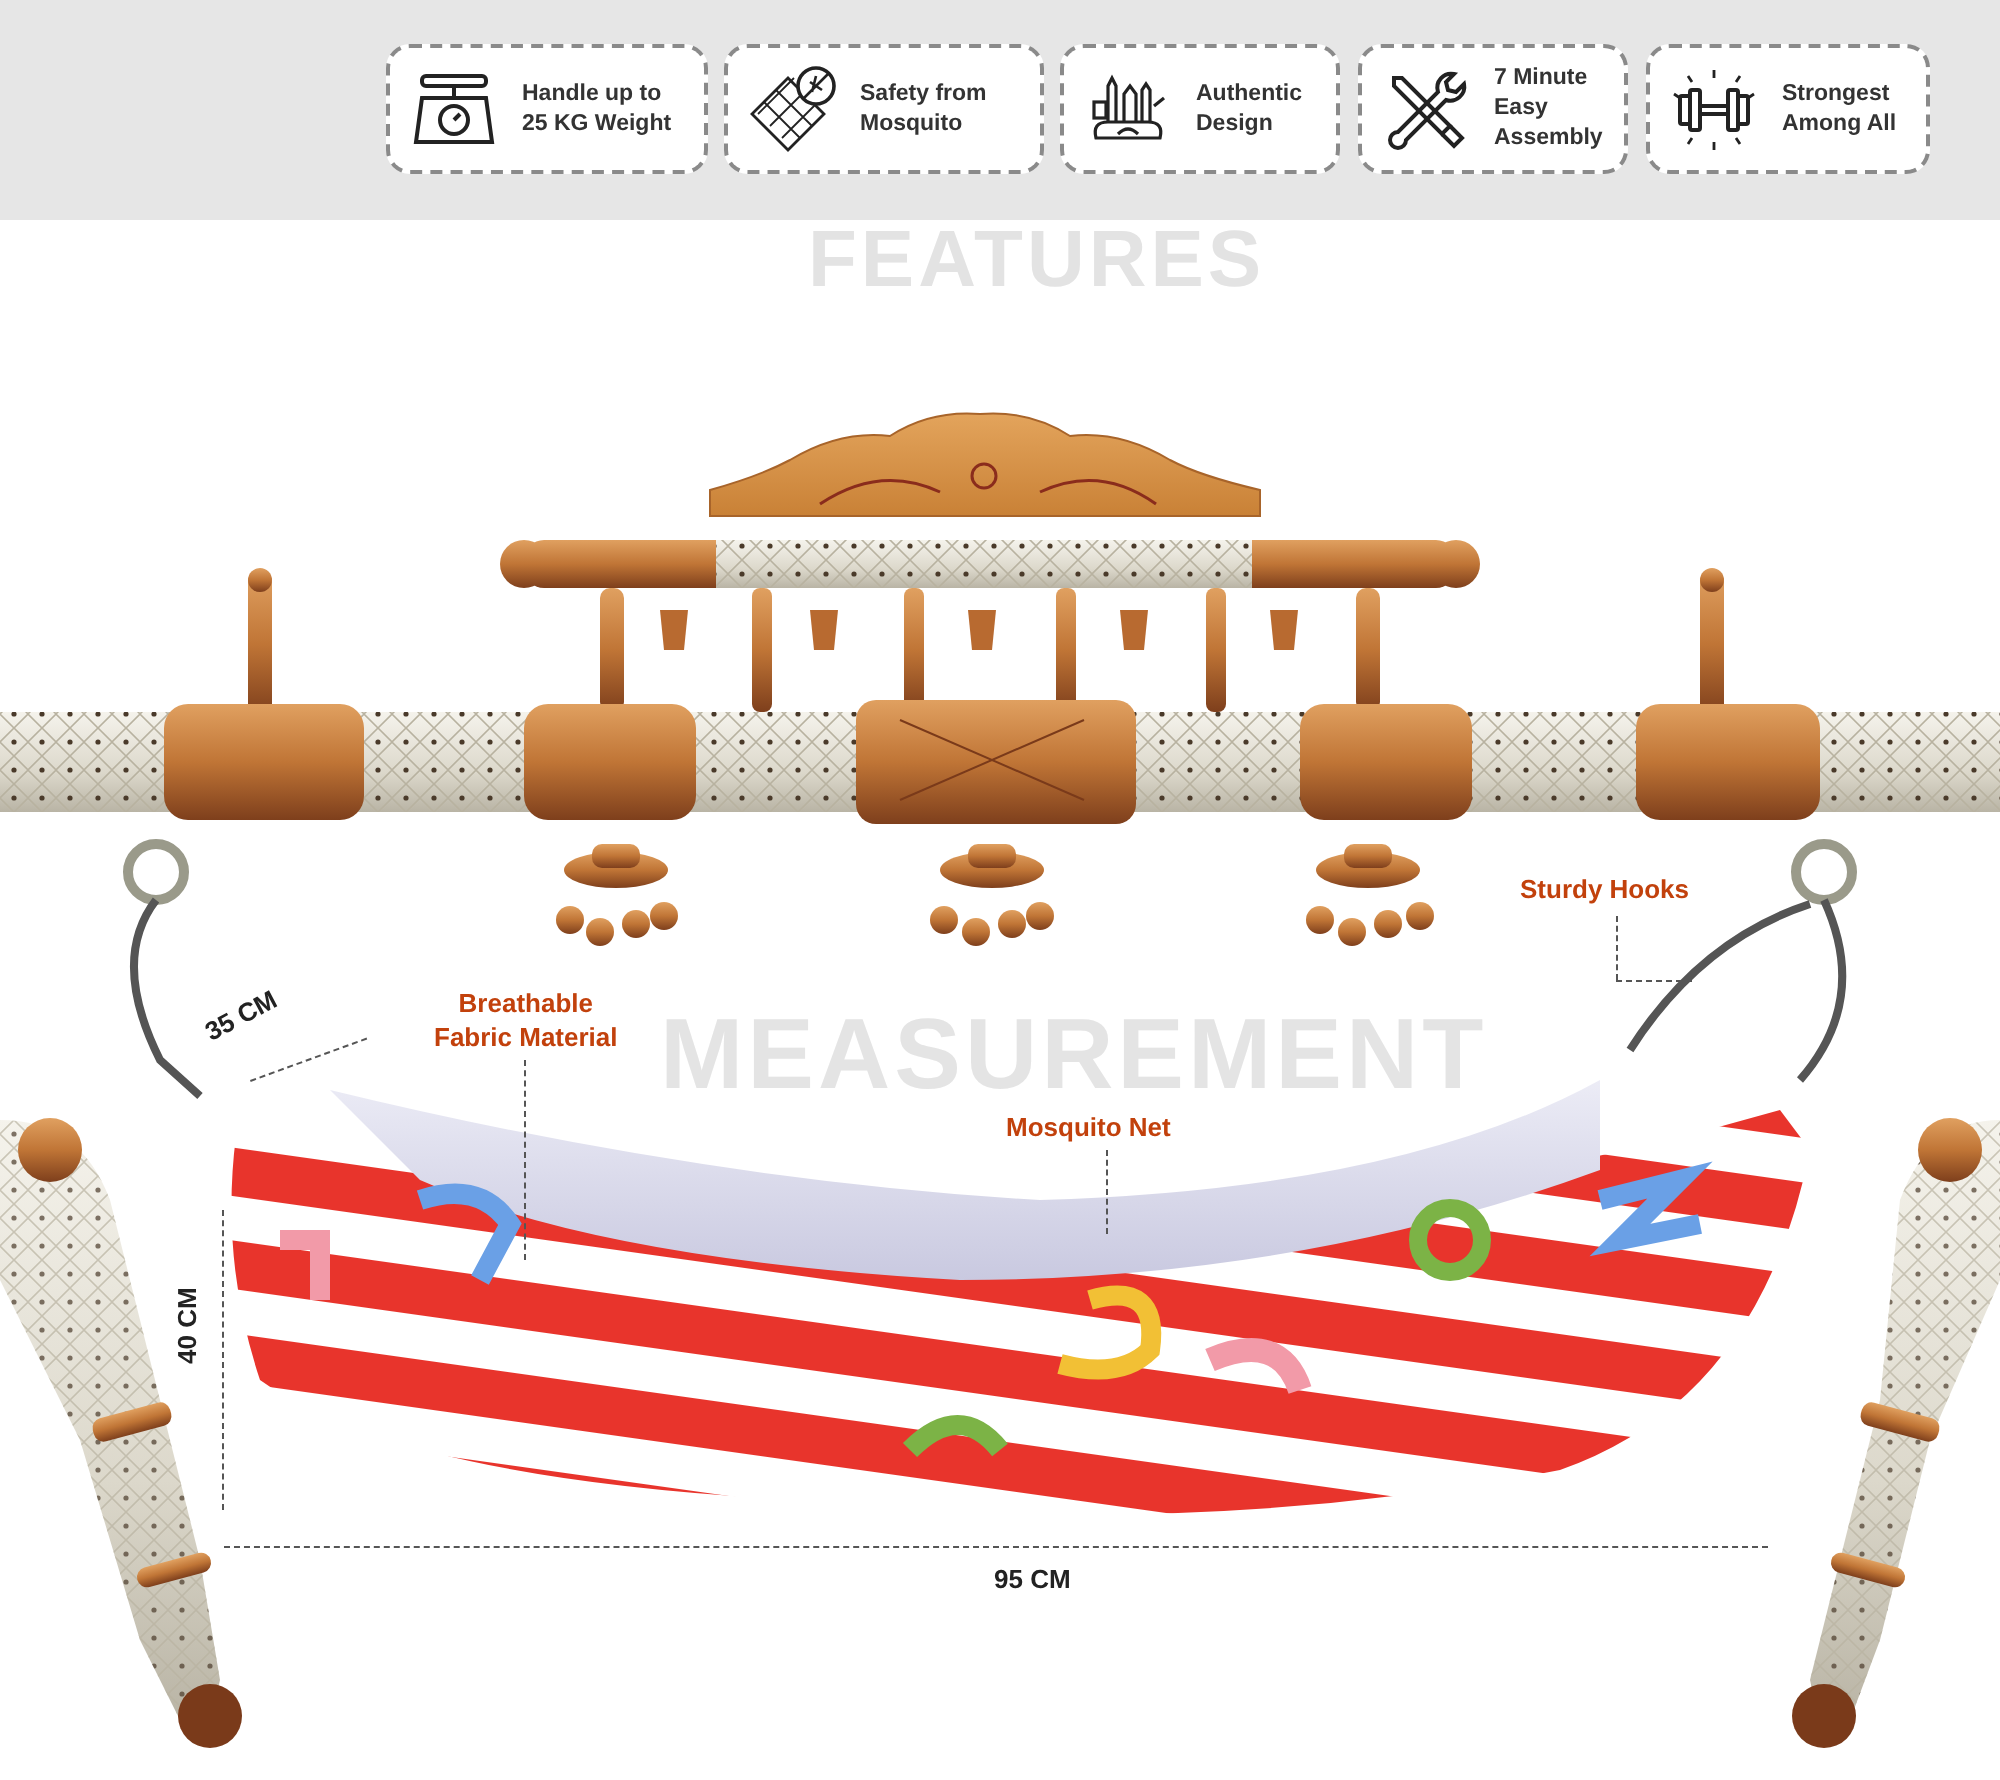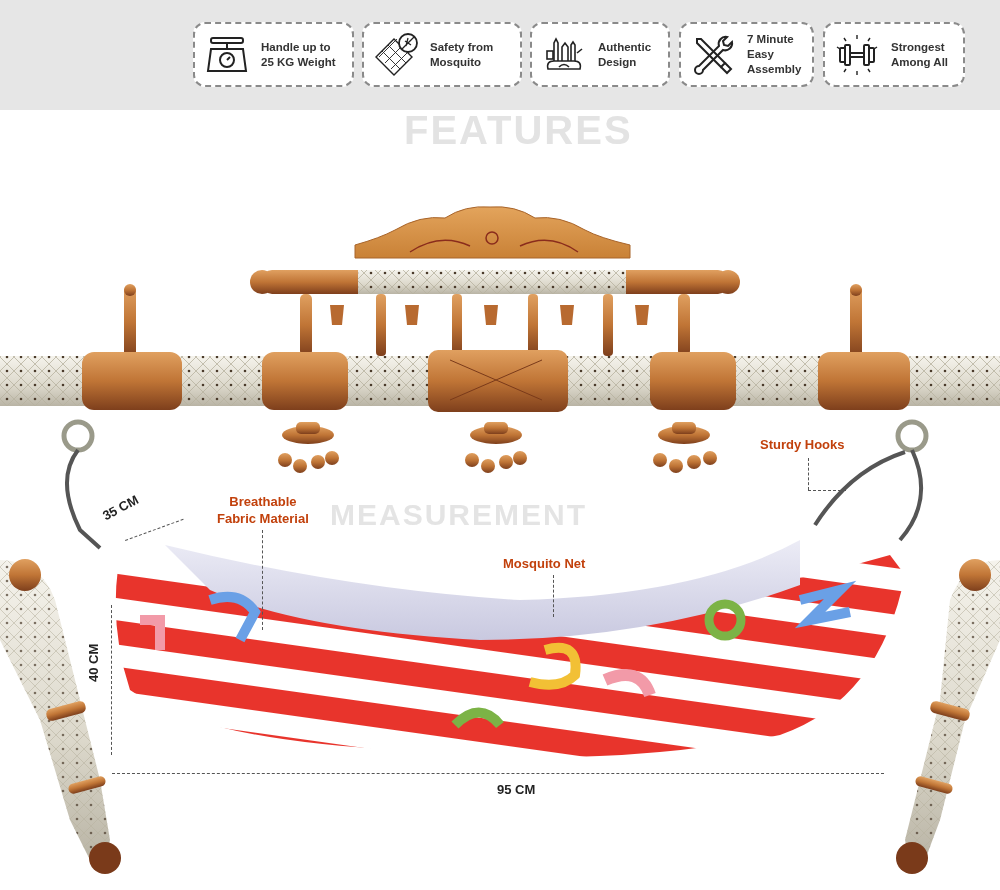--- a/index.html
+++ b/index.html
@@ -254,21 +254,21 @@
     <path d="M210 600 Q240 590 255 612 L240 640" fill="none" stroke="#6aa0e6" stroke-width="10"></path>
     <path d="M545 650 Q580 640 575 675 Q560 690 530 682" fill="none" stroke="#f2c035" stroke-width="10"></path>
     <circle cx="725" cy="620" r="16" fill="none" stroke="#7cb346" stroke-width="9"></circle>
     <path d="M800 600 L840 590 L810 620 L850 612" fill="none" stroke="#6aa0e6" stroke-width="10"></path>
     <path d="M605 680 Q640 665 650 695" fill="none" stroke="#f29aa8" stroke-width="12"></path>
     <path d="M455 725 Q480 700 500 725" fill="none" stroke="#7cb346" stroke-width="10"></path>
     <path d="M140 620 L160 620 L160 650" fill="none" stroke="#f29aa8" stroke-width="10"></path>
   </g>
 </svg>
 
-<div class="ghost-title" style="left:330px;top:498px;font-size:30px;opacity:0.95;">MEASUREMENT</div>
+<div class="ghost-title" style="left:330px;top:498px;font-size:50px;opacity:0.95;">MEASUREMENT</div>
 
 <div class="callout" style="left:760px;top:436px;">Sturdy Hooks</div>
 <div class="dash-v" style="left:808px;top:458px;height:32px;"></div>
 <div class="dash-h" style="left:808px;top:490px;width:38px;"></div>
 
 <div class="callout" style="left:205px;top:493px;margin-left:12px;">Breathable
 Fabric Material</div>
 <div class="dash-v" style="left:262px;top:530px;height:100px;"></div>
 
 <div class="callout" style="left:503px;top:555px;">Mosquito Net</div>

